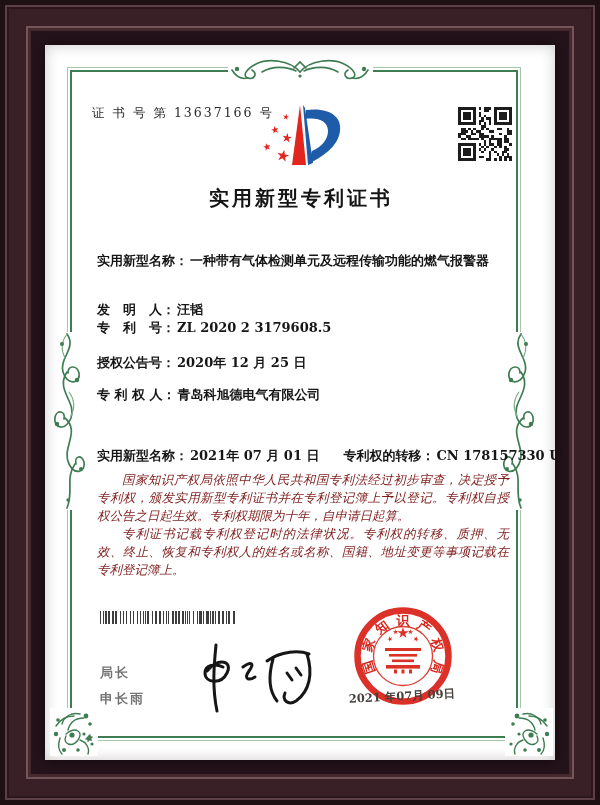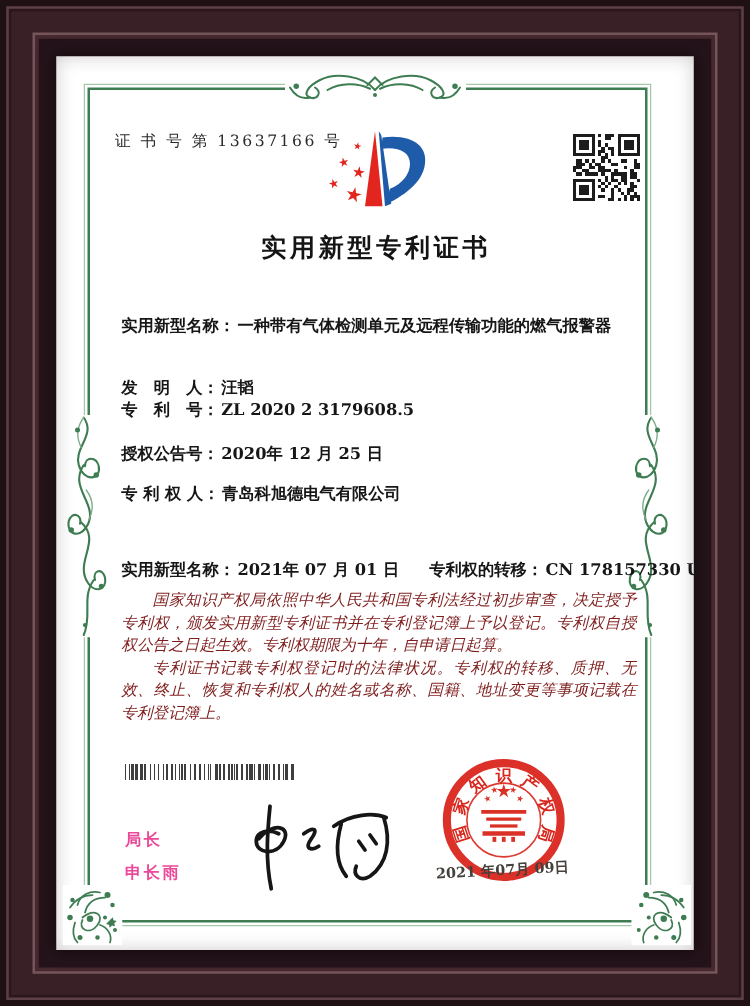--- a/index.html
+++ b/index.html
@@ -28,21 +28,21 @@
   .title{position:absolute;left:40px;top:140px;width:432px;text-align:center;
          font-size:20px;font-weight:bold;letter-spacing:3px;color:#141414;}
   .row{position:absolute;left:52px;width:420px;font-size:13px;font-weight:bold;color:#161616;white-space:nowrap;}
   .row .lab{margin-right:2px;margin-top:28px;}
   .grant{display:flex;gap:24px;}
   .paras{position:absolute;left:52px;top:426px;width:412px;font-size:12.5px;line-height:1.44;
          font-style:italic;color:#7f1d1d;text-align:justify;}
   .paras p{margin:0;text-indent:2em;}
   .barcode{position:absolute;left:55px;top:564px;}
   .signoff{position:absolute;left:55px;top:615px;font-family:"DejaVu Sans","Liberation Sans",sans-serif;
-           font-weight:bold;font-size:13px;color:#ec4899;letter-spacing:2px;line-height:2.0;}
+           font-weight:bold;font-size:13px;color:#737373;letter-spacing:2px;line-height:2.0;}
   .signature{position:absolute;left:138px;top:592px;}
   .seal{position:absolute;left:303px;top:556px;}
   .hiddendefs{position:absolute;width:0;height:0;overflow:hidden;}
 </style>
 </head>
 <body>
 
 <svg class="hiddendefs" aria-hidden="true">
   <defs>
     <path id="star" d="M0,-1 L0.2245,-0.309 L0.951,-0.309 L0.3633,0.118 L0.5878,0.809 L0,0.382 L-0.5878,0.809 L-0.3633,0.118 L-0.951,-0.309 L-0.2245,-0.309 Z"></path>

